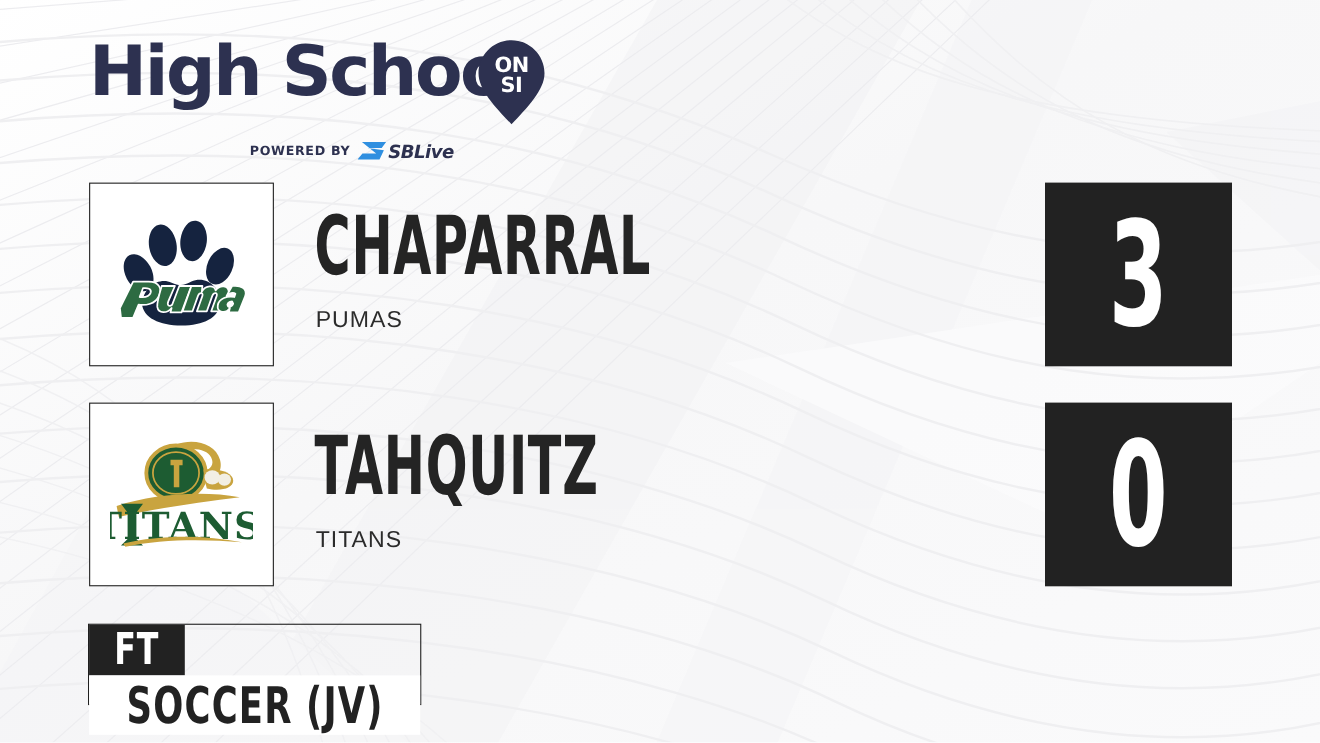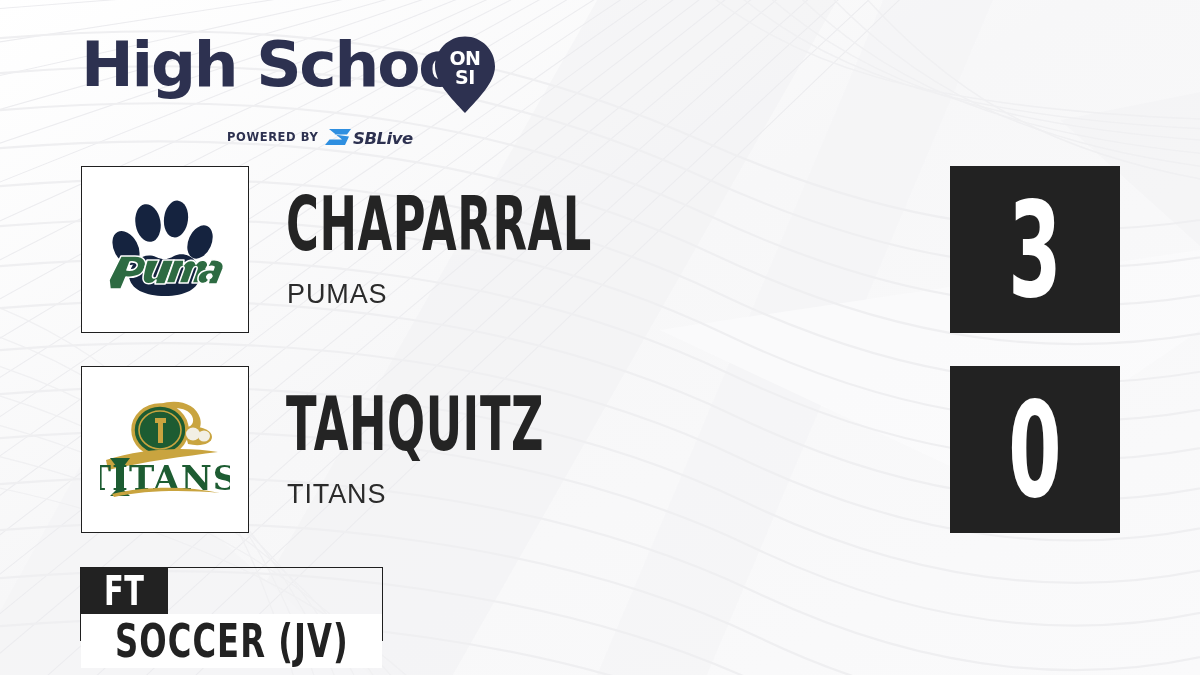--- a/index.html
+++ b/index.html
@@ -61,21 +61,21 @@
     line-height:0.82;
     color:#242424;
     transform:scaleX(0.605);
     transform-origin:left top;
     white-space:nowrap;
     letter-spacing:1px;
   }
   .team-sub {
     position:absolute; left:1px; top:113px;
     font-family:"Liberation Sans", sans-serif;
-    font-size:27px;
+    font-size:21px;
     color:#2b2b2b;
     letter-spacing:0.9px;
     white-space:nowrap;
   }
 
   
   .score-box {
     position:absolute; left:950px;
     width:170px; height:167px;
     background:#222222;

